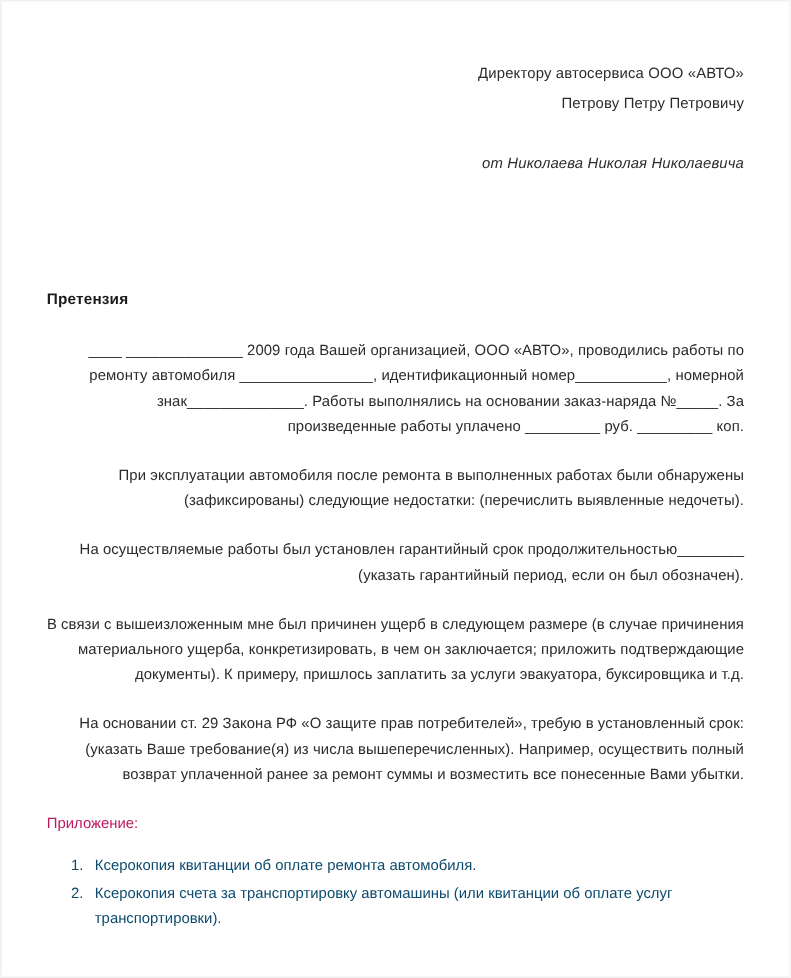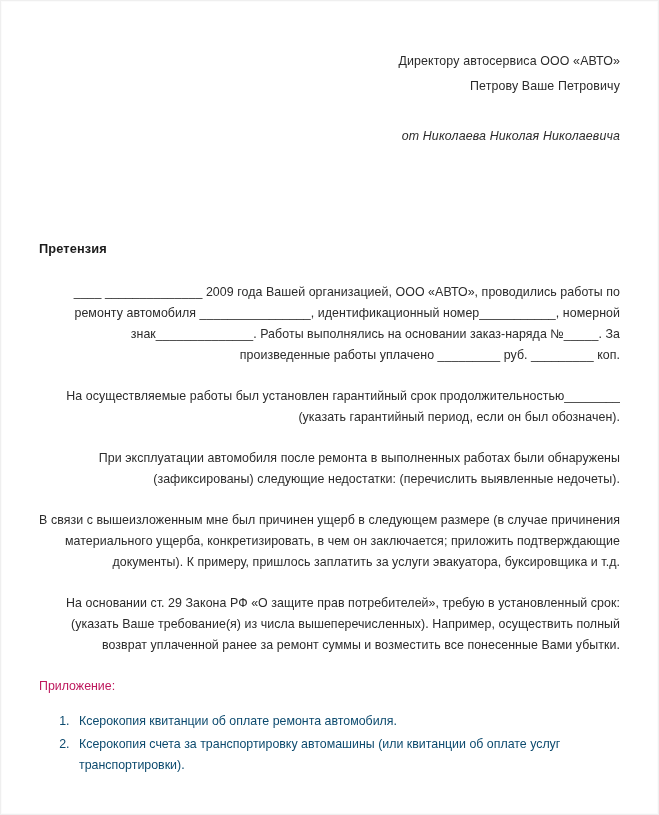--- a/index.html
+++ b/index.html
@@ -91,33 +91,33 @@
 </style>
 </head>
 <body>
 
 <div class="page">
   <div class="page-inner">
 
     <div class="addressee">
       <div class="grp1">
         <div>Директору автосервиса ООО «АВТО»</div>
-        <div>Петрову Ваше Петровичу</div>
+        <div>Петрову Петру Петровичу</div>
       </div>
       <div class="grp2">
         <div>от Николаева Николая Николаевича</div>
       </div>
     </div>
 
     <div class="doc-title">Претензия</div>
 
     <div class="body-block">
       <p class="para">____ ______________ 2009 года Вашей организацией, ООО «АВТО», проводились работы по ремонту автомобиля ________________, идентификационный номер___________, номерной знак______________. Работы выполнялись на основании заказ-наряда №_____. За произведенные работы уплачено _________ руб. _________ коп.</p>
+      <p class="para">При эксплуатации автомобиля после ремонта в выполненных работах были обнаружены (зафиксированы) следующие недостатки: (перечислить выявленные недочеты).</p>
       <p class="para">На осуществляемые работы был установлен гарантийный срок продолжительностью________ (указать гарантийный период, если он был обозначен).</p>
-      <p class="para">При эксплуатации автомобиля после ремонта в выполненных работах были обнаружены (зафиксированы) следующие недостатки: (перечислить выявленные недочеты).</p>
       <p class="para">В связи с вышеизложенным мне был причинен ущерб в следующем размере (в случае причинения материального ущерба, конкретизировать, в чем он заключается; приложить подтверждающие документы). К примеру, пришлось заплатить за услуги эвакуатора, буксировщика и т.д.</p>
       <p class="para">На основании ст. 29 Закона РФ «О защите прав потребителей», требую в установленный срок: (указать Ваше требование(я) из числа вышеперечисленных). Например, осуществить полный возврат уплаченной ранее за ремонт суммы и возместить все понесенные Вами убытки.</p>
 
       <p class="attach-label">Приложение:</p>
       <ol class="attach-list">
         <li>Ксерокопия квитанции об оплате ремонта автомобиля.</li>
         <li>Ксерокопия счета за транспортировку автомашины (или квитанции об оплате услуг транспортировки).</li>
       </ol>
 
     </div>

